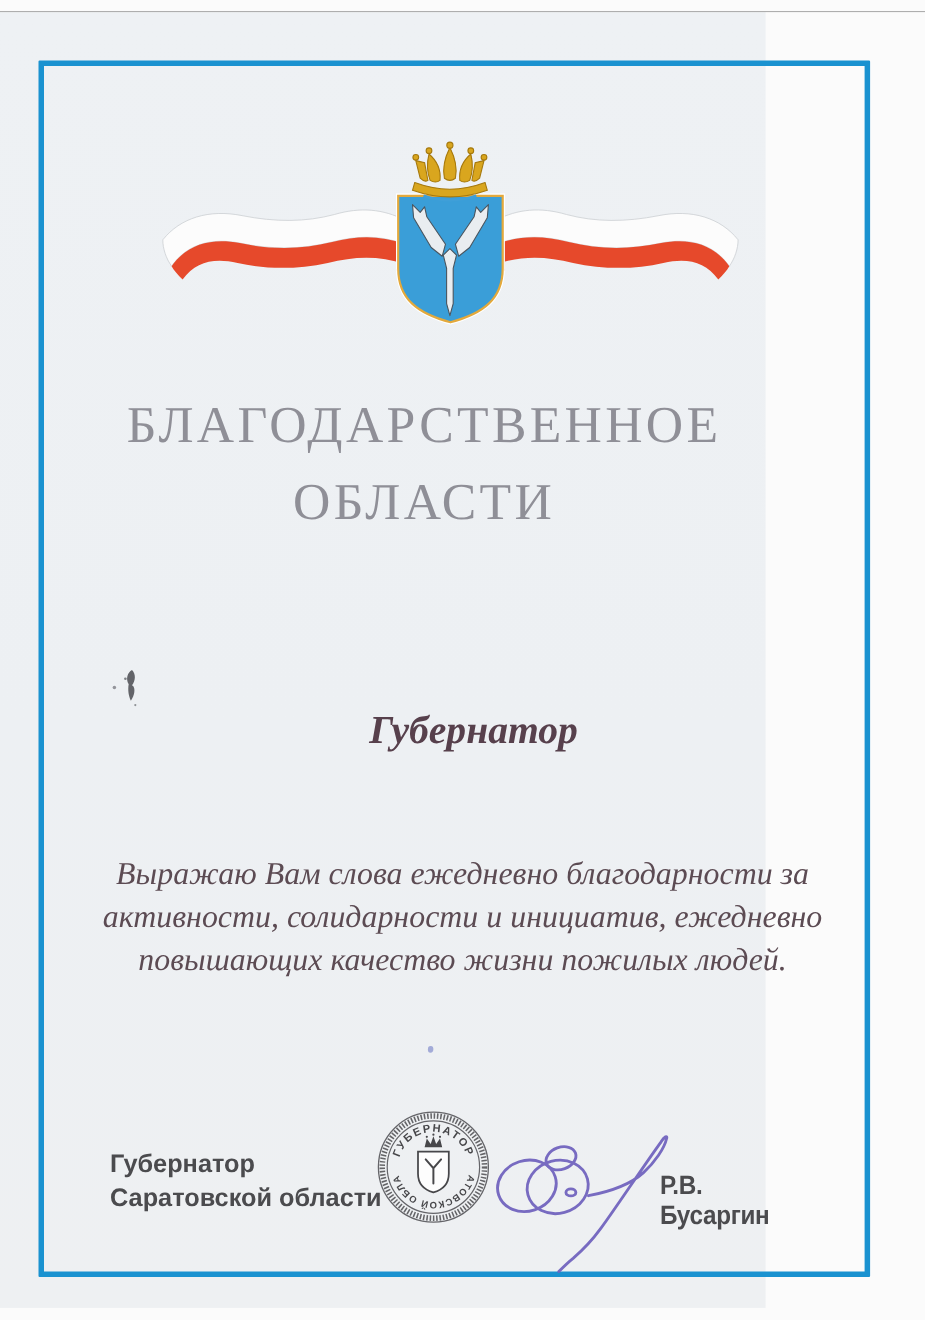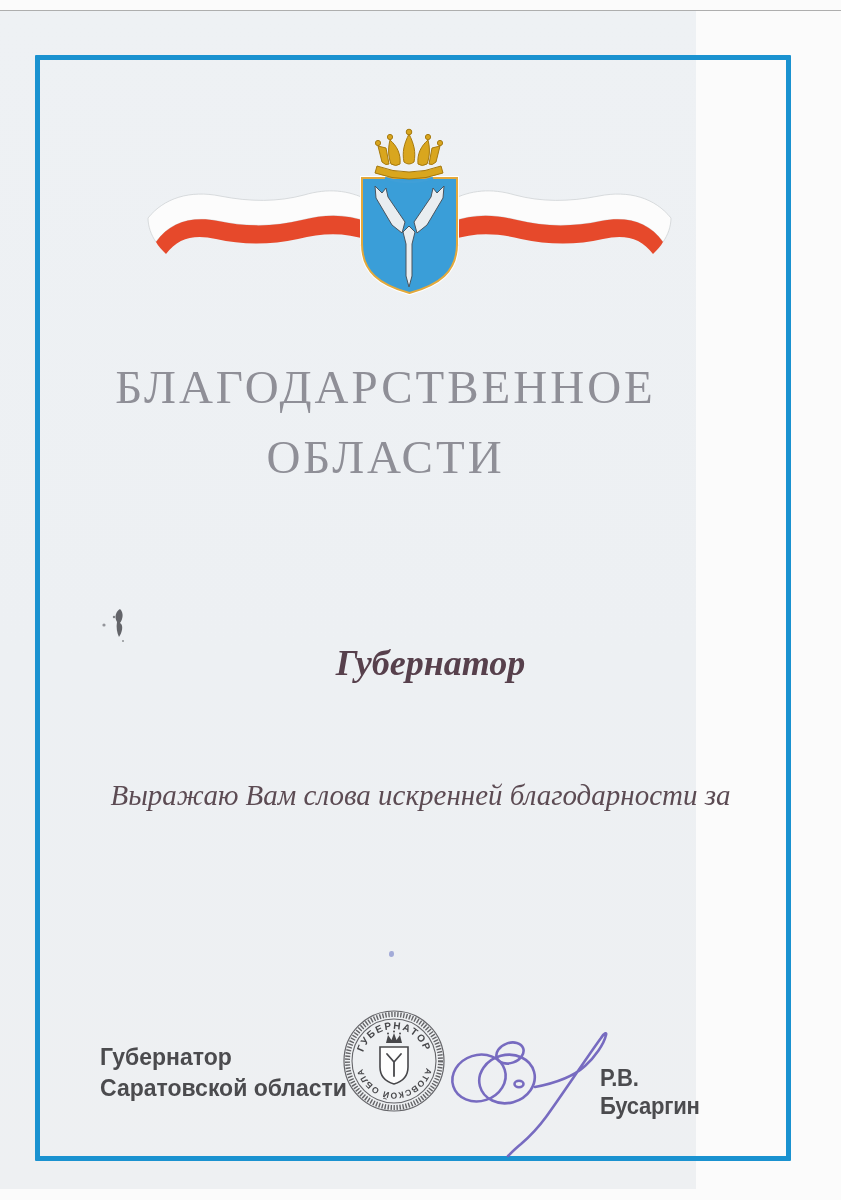--- a/index.html
+++ b/index.html
@@ -114,21 +114,23 @@
     <circle cx="14" cy="22" r="1.2" fill="#34353b" opacity="0.6"></circle>
     <circle cx="4" cy="30" r="1.6" fill="#4a4b52" opacity="0.55"></circle>
     <circle cx="23" cy="46" r="1" fill="#34353b" opacity="0.5"></circle>
   </svg>
 
   <div class="salutation">
     <div>Губернатор</div>
   </div>
 
   <div class="body-text">
-    <div>Выражаю Вам слова искренней благодарности за</div>
+    <div>Выражаю Вам слова ежедневно благодарности за</div>
+    <div>активности, солидарности и инициатив, ежедневно</div>
+    <div>повышающих качество жизни пожилых людей.</div>
   </div>
 
   <div class="ink-dot"></div>
 
   <div class="gov-title">
     <div>Губернатор</div>
     <div>Саратовской области</div>
   </div>
 
   <svg class="seal" viewBox="0 0 104 104">

